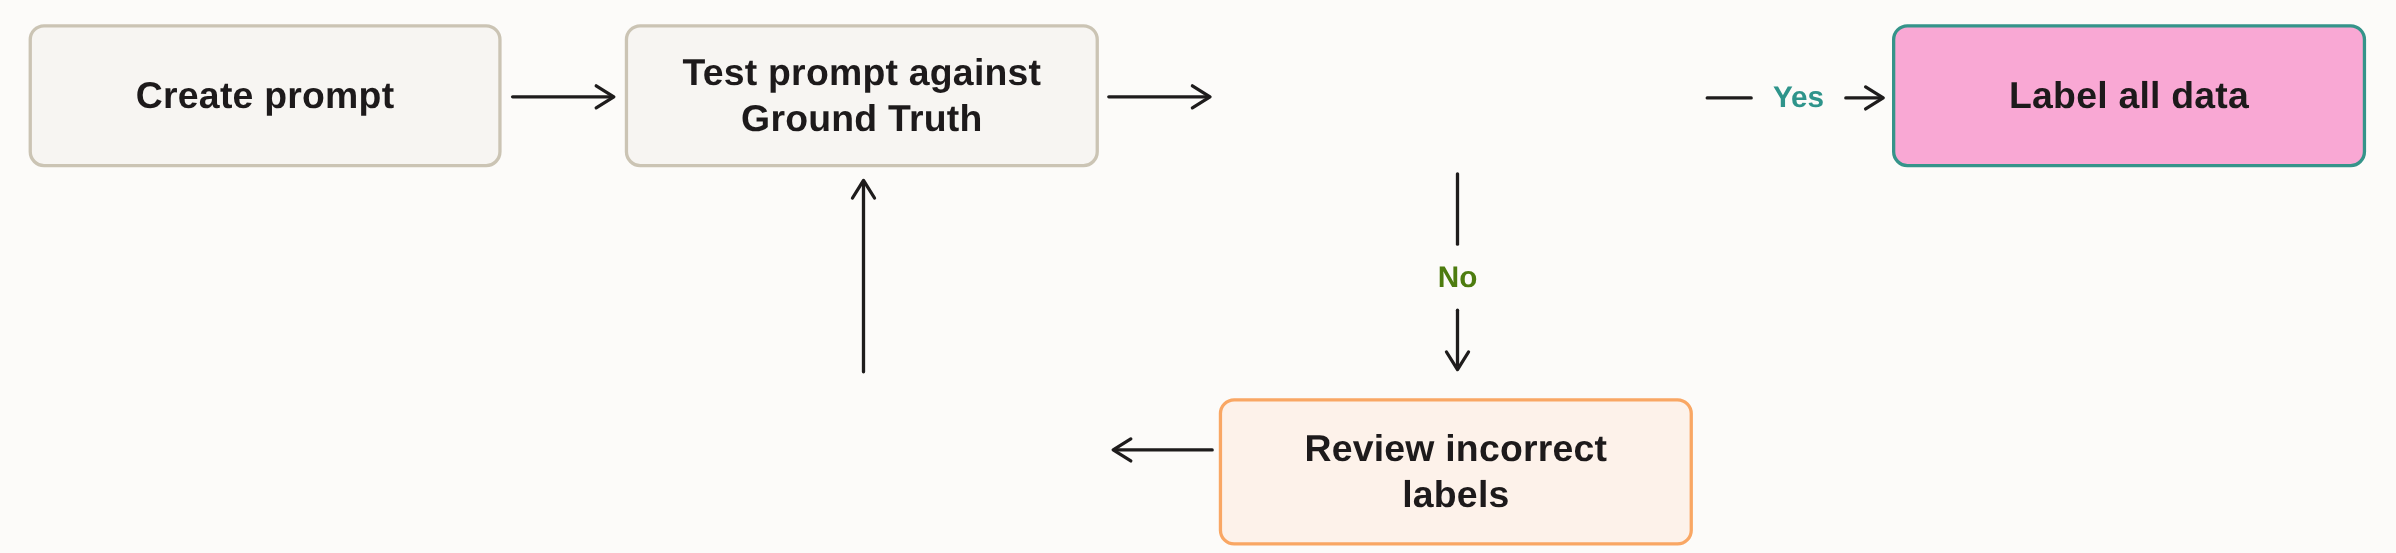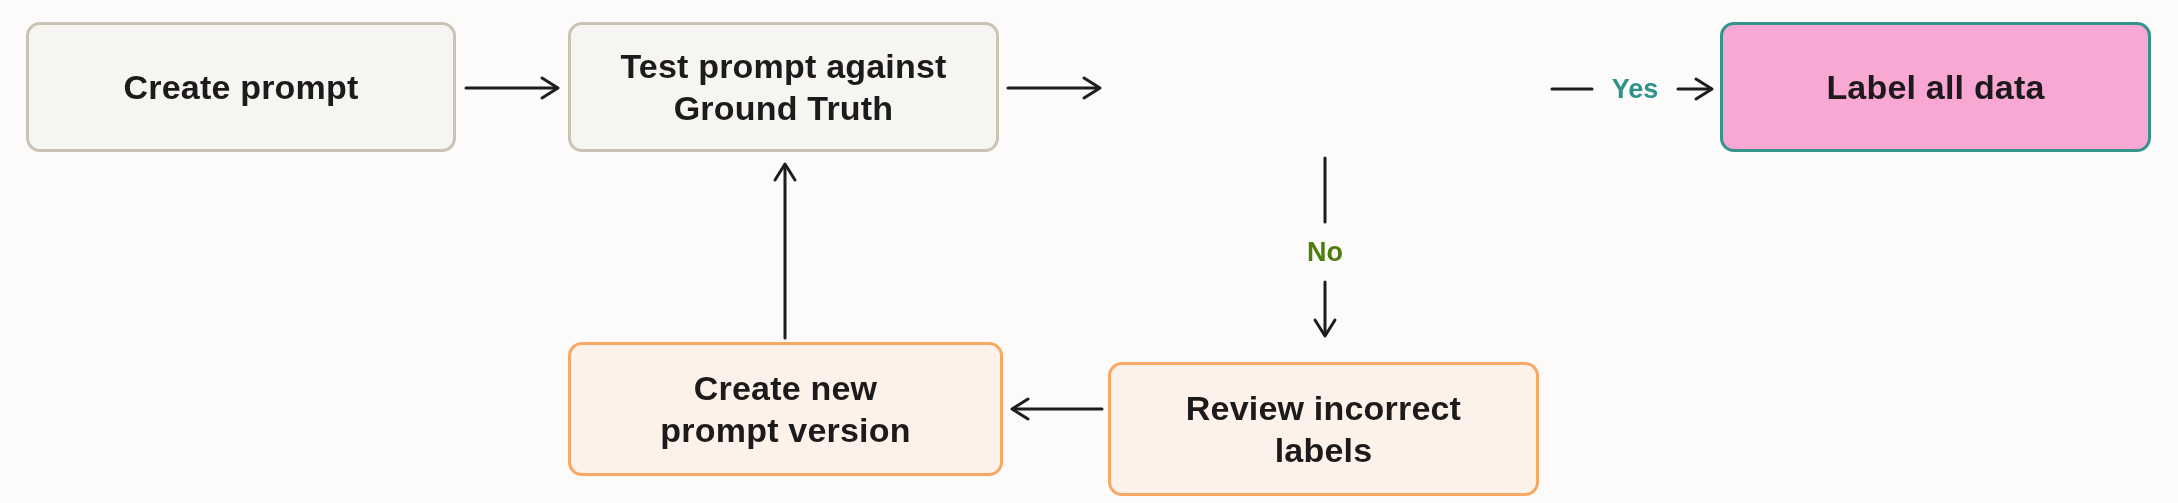--- a/index.html
+++ b/index.html
@@ -121,23 +121,20 @@
 
   <div class="node neutral n-test-prompt">
     <span class="label">Test prompt against Ground Truth</span>
   </div>
 
 
   <div class="node teal n-label-all-data">
     <span class="label">Label all data</span>
   </div>
 
-  <div class="node orange n-create-new-prompt-version">
-    <span class="label">Create new prompt version</span>
-  </div>
 
   <div class="node orange n-review-incorrect-labels">
     <span class="label">Review incorrect labels</span>
   </div>
 
   <span class="edge-label edge-label-yes">Yes</span>
   <span class="edge-label edge-label-no">No</span>
 
 </div>
 

